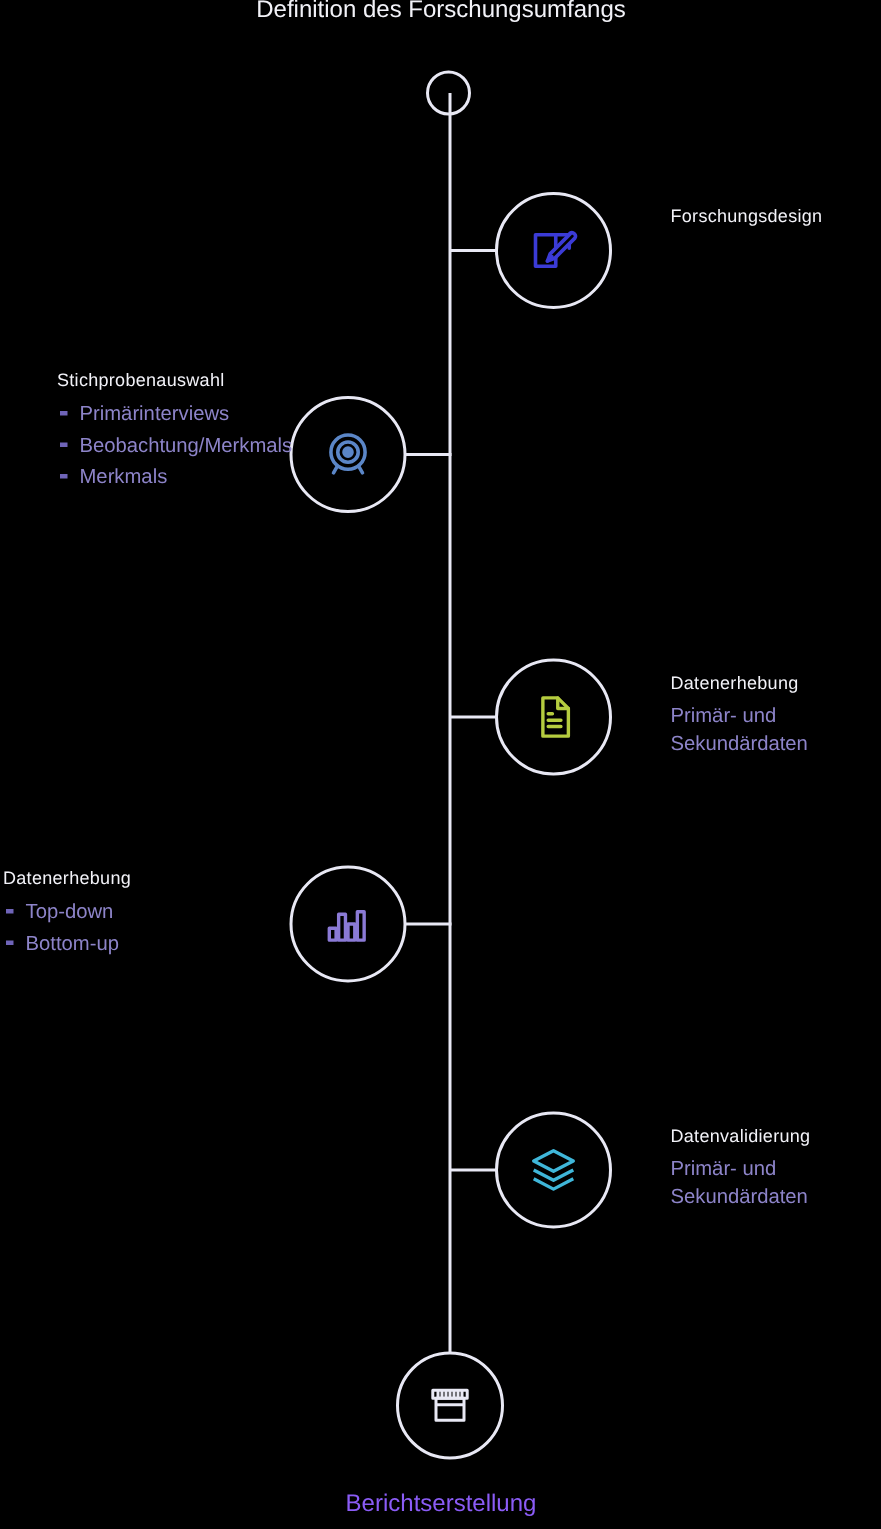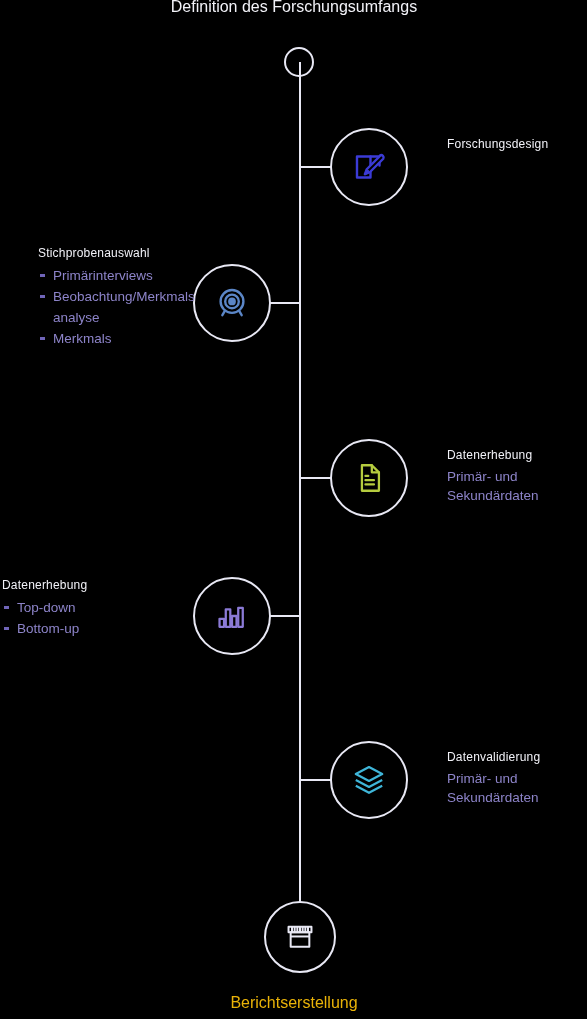--- a/index.html
+++ b/index.html
@@ -108,21 +108,21 @@
     color:#f2f2f8;
     font-size:16px;
     line-height:1.35;
   }
   .title-bottom{
     position:absolute;
     width:360px;
     left:114px;
     top:992px;
     text-align:center;
-    color:#eab308;
+    color:#8b5cf6;
     font-size:16px;
     line-height:1.35;
   }
 </style>
 </head>
 <body>
 
 <div id="root">
 
   <div class="title-top">Definition des Forschungsumfangs</div>
@@ -158,21 +158,20 @@
         <circle cx="12" cy="11" r="1.7" fill="#5b86c7"></circle>
         <path d="M7.4 17.1l-1.5 2.6M16.6 17.1l1.5 2.6" stroke-linecap="round"></path>
       </svg>
     </span>
   </div>
   <div class="label" style="left:2px;top:246px;width:186px;margin-left:36px;">
     <div class="heading">Stichprobenauswahl</div>
     <ul>
       <li>Primärinterviews</li>
       <li>Beobachtung/Merkmals</li>
-      <li class="cont">analyse</li>
       <li>Merkmals</li>
     </ul>
   </div>
 
   <div class="node xl" style="left:330px;top:439px;">
     <span>
       <svg width="34" height="34" viewBox="0 0 24 24" fill="none" stroke="#b5cc3f" stroke-width="1.6" stroke-linecap="round" stroke-linejoin="round">
         <path d="M7 3h7l5 5v13H7z"></path>
         <path d="M14 3v5h5"></path>
         <path d="M9.5 10.5h2M9.5 13.5h6M9.5 16.5h6"></path>

